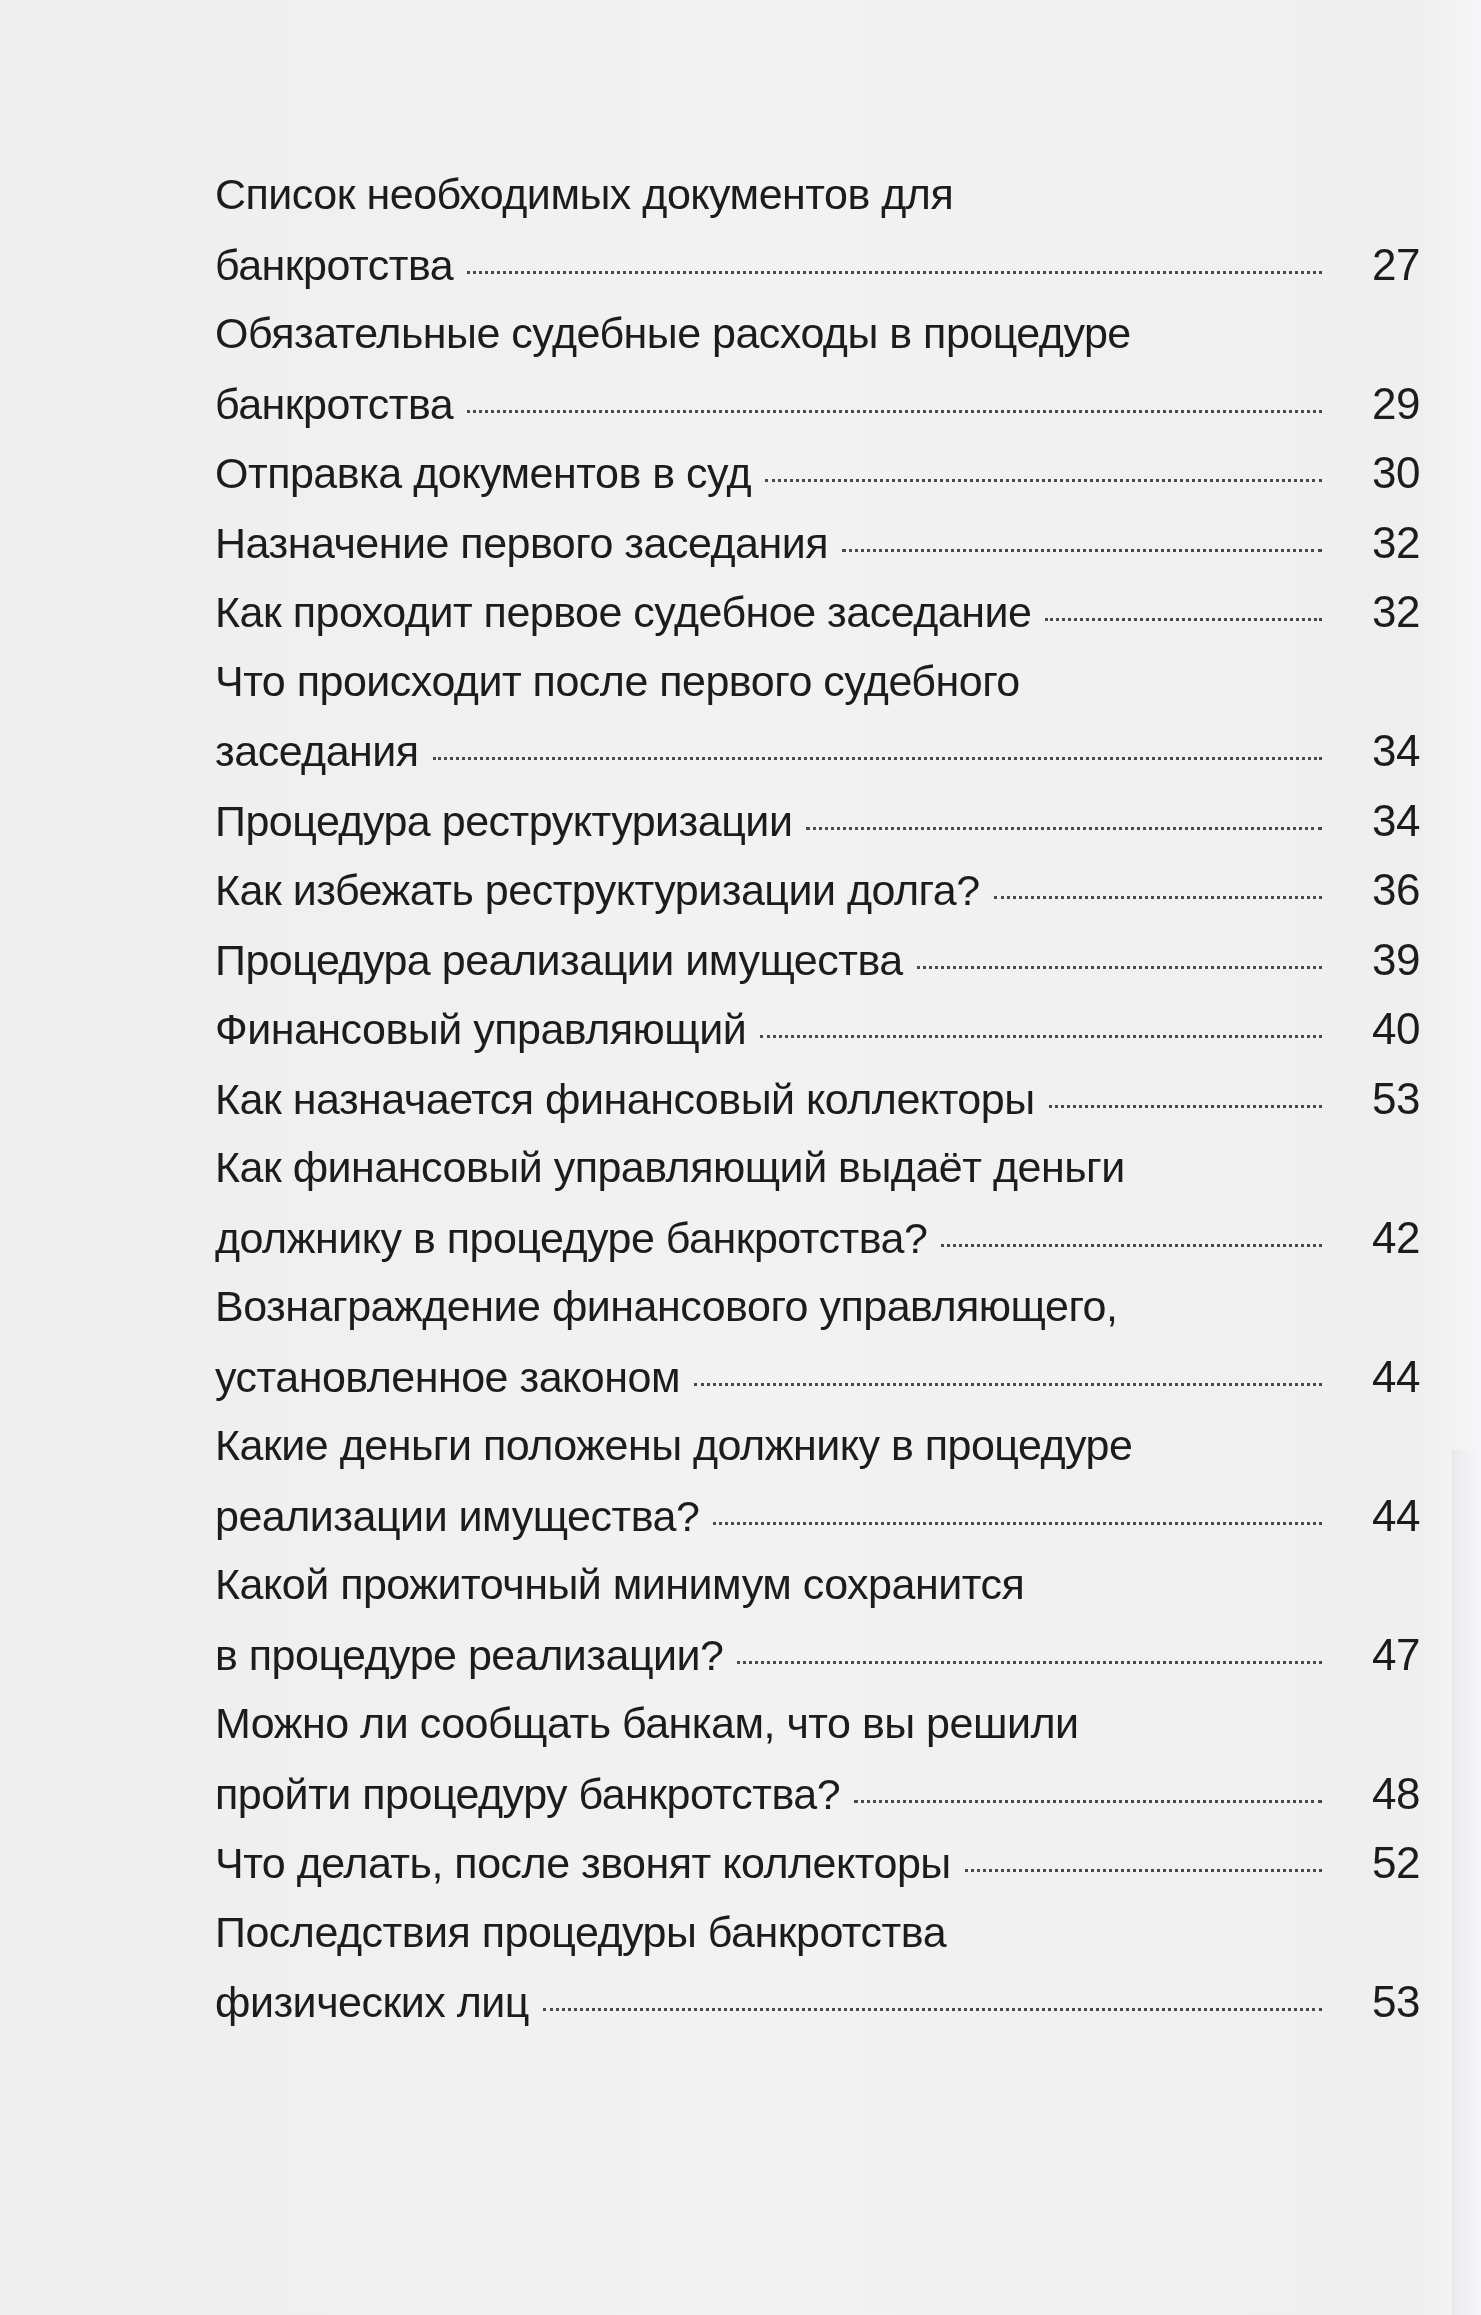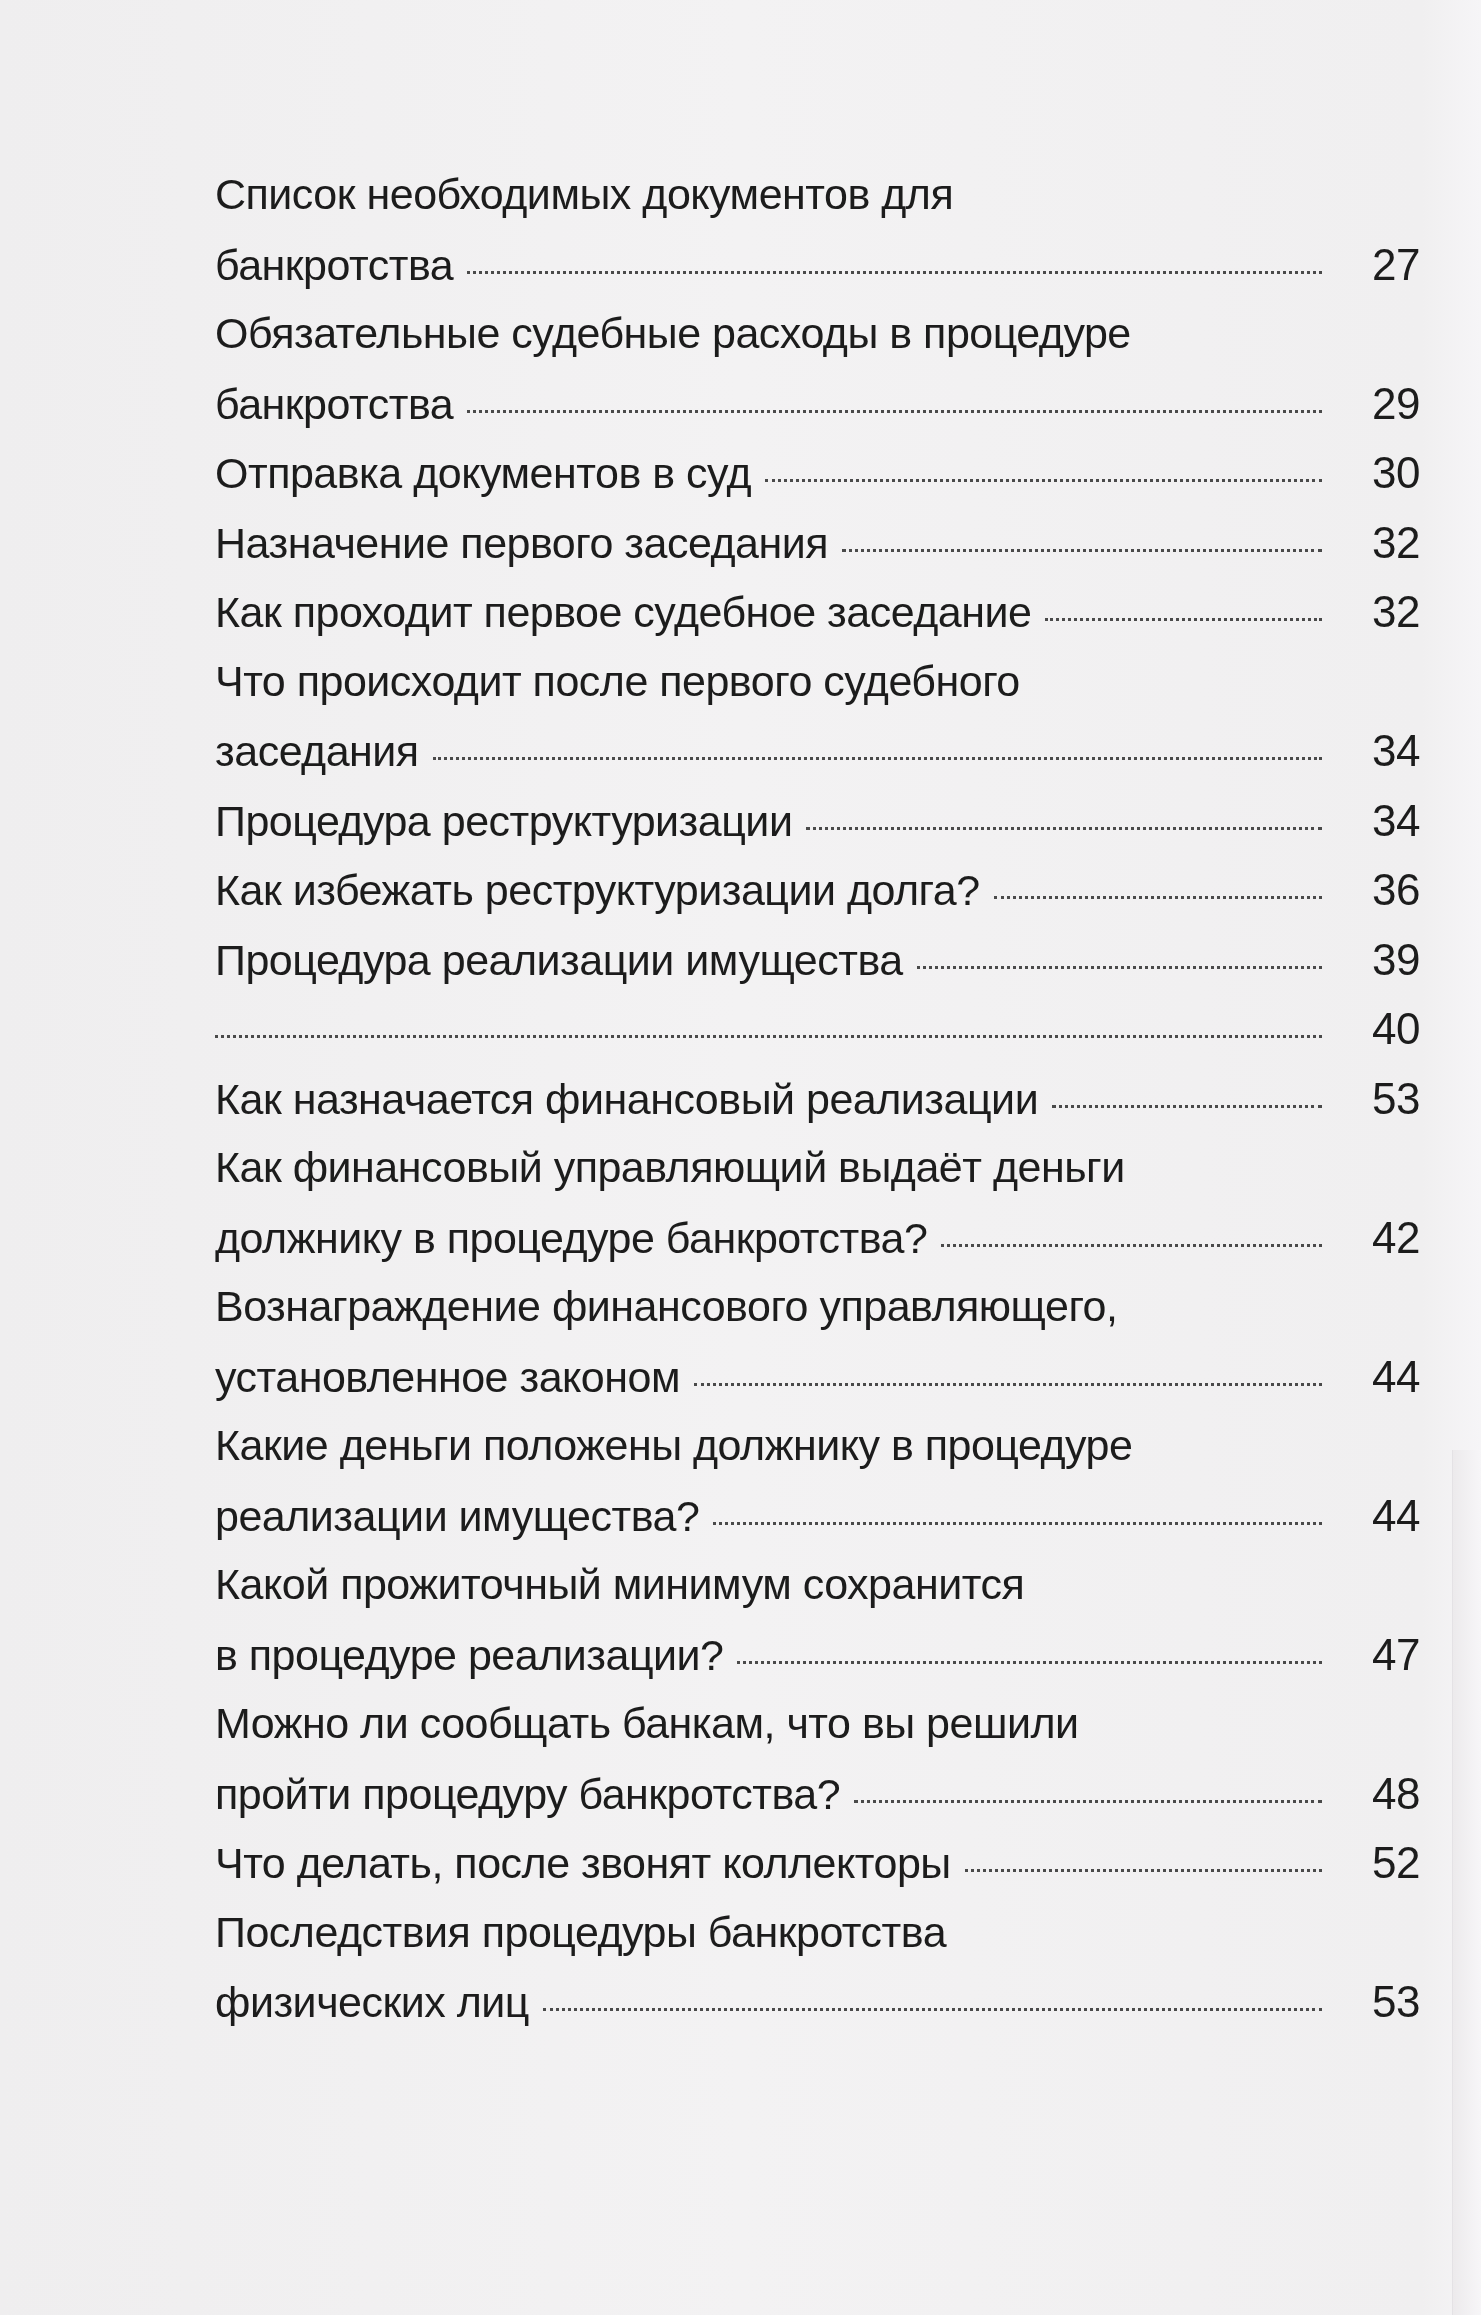--- a/index.html
+++ b/index.html
@@ -155,28 +155,29 @@
     <li class="toc-entry">
       <div class="toc-line">
           <span class="toc-text">Процедура реализации имущества</span>
           <span class="toc-leader"></span>
           <span class="toc-page">39</span>
         </div>
     </li>
 
     <li class="toc-entry">
       <div class="toc-line">
+          <span class="toc-text">Финансовый управляющий</span>
           <span class="toc-leader"></span>
           <span class="toc-page">40</span>
         </div>
     </li>
 
     <li class="toc-entry">
       <div class="toc-line">
-          <span class="toc-text">Как назначается финансовый реализации</span>
+          <span class="toc-text">Как назначается финансовый коллекторы</span>
           <span class="toc-leader"></span>
           <span class="toc-page">53</span>
         </div>
     </li>
 
     <li class="toc-entry">
       <div class="toc-line first"><span class="toc-text">Как финансовый управляющий выдаёт деньги</span></div>
       <div class="toc-line">
           <span class="toc-text">должнику в процедуре банкротства?</span>
           <span class="toc-leader"></span>

